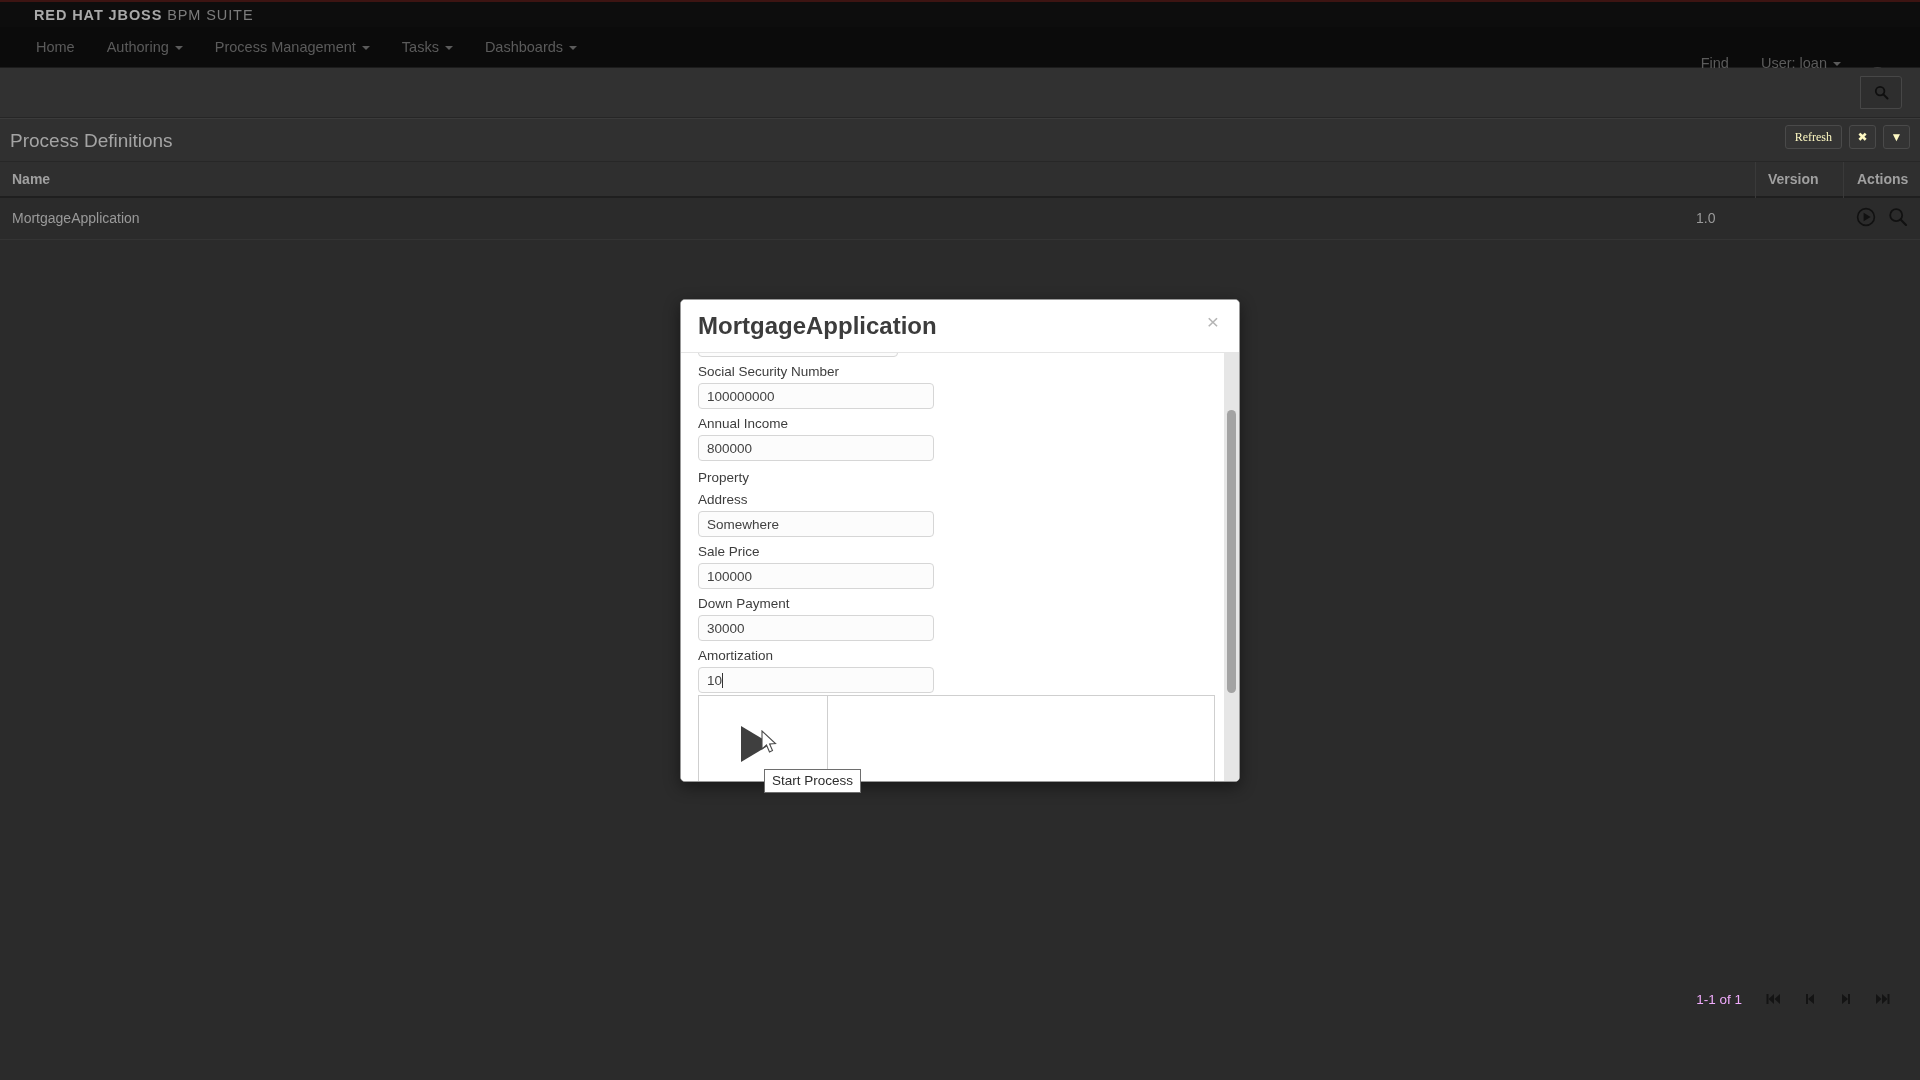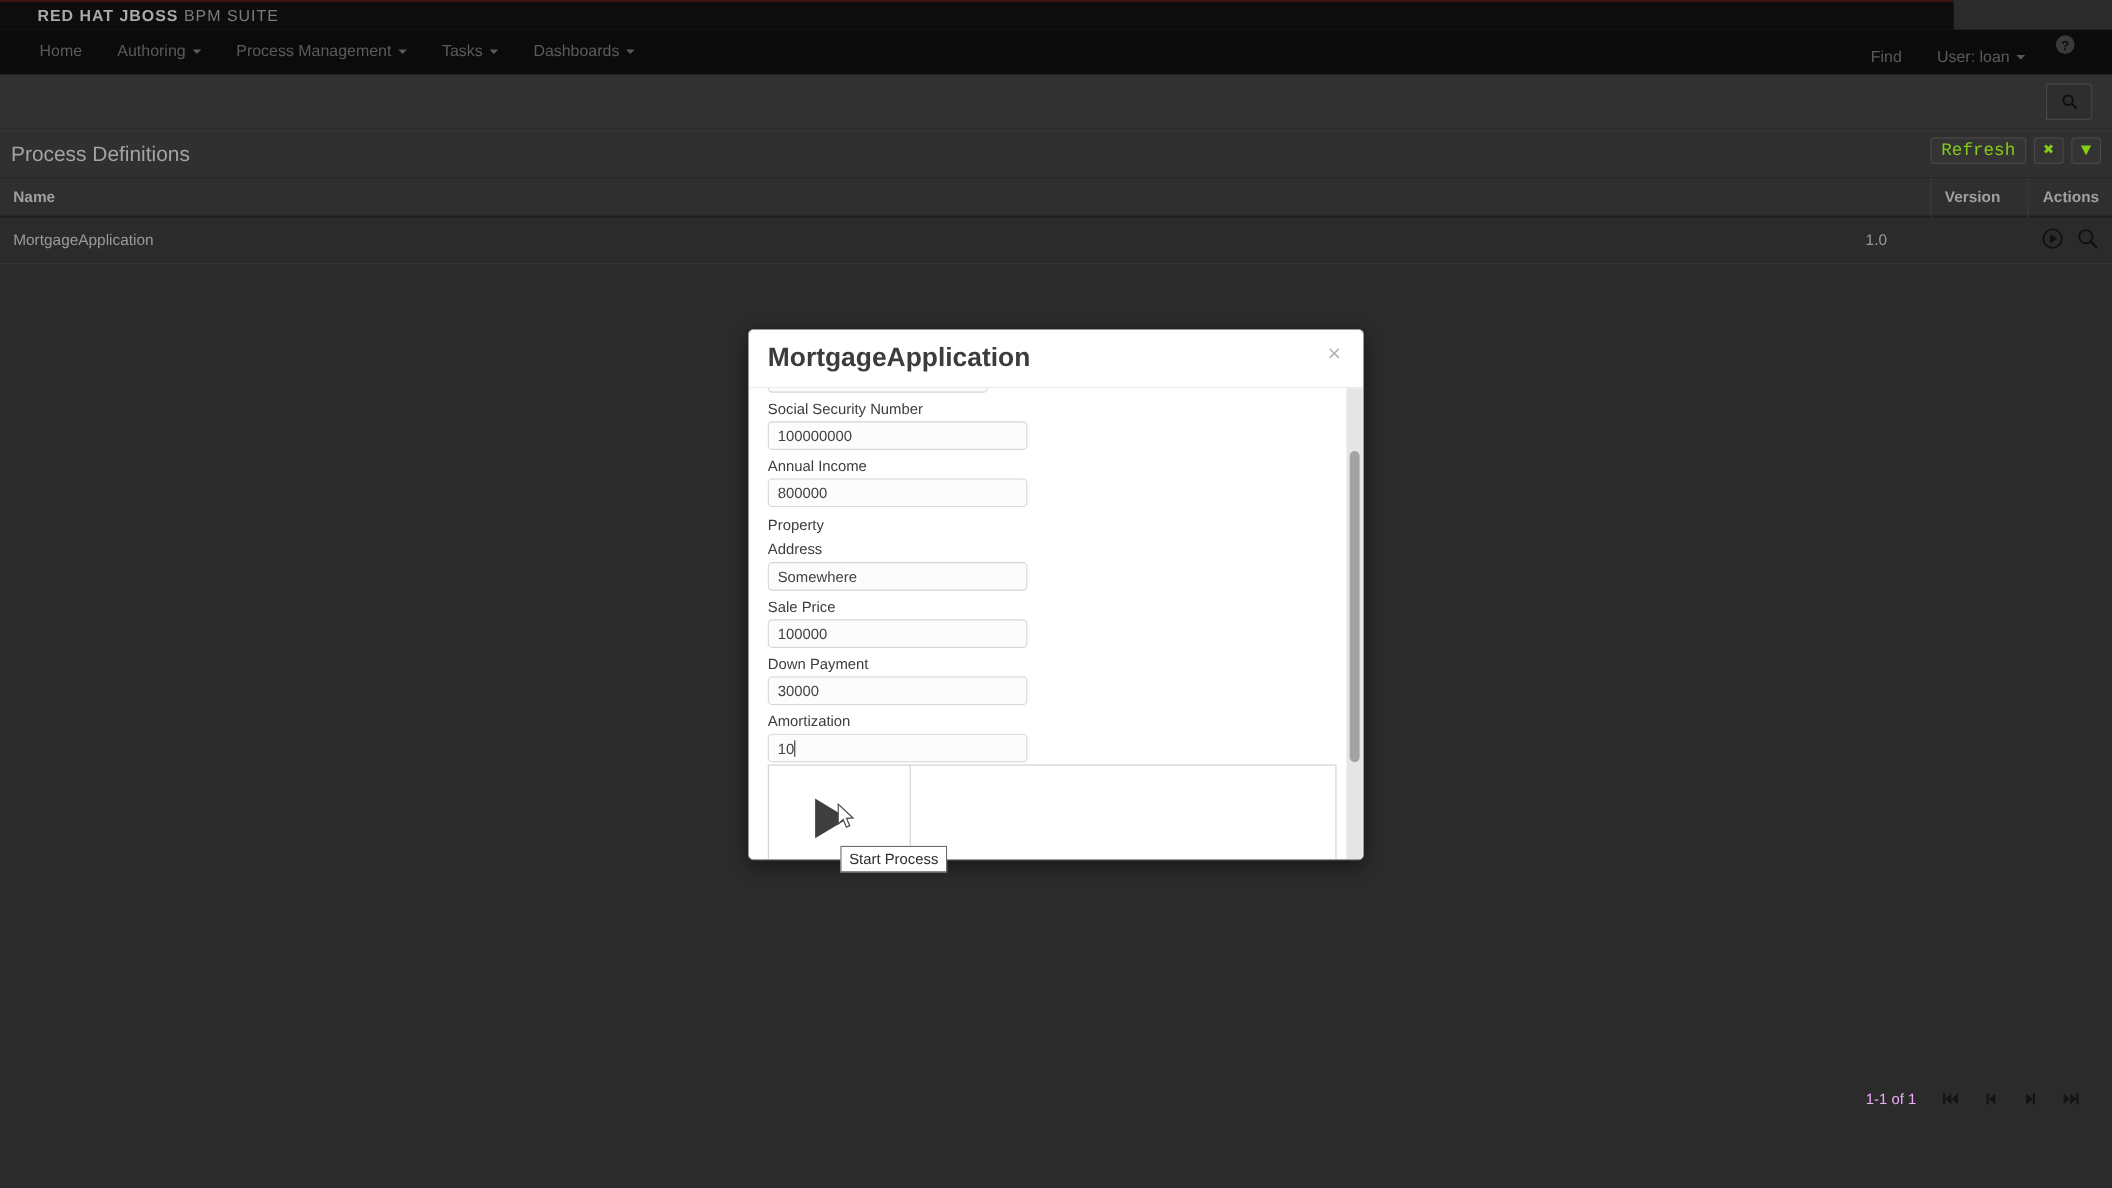--- a/index.html
+++ b/index.html
@@ -7,21 +7,21 @@
     margin: 0; padding: 0;
     width: 1920px; height: 1080px;
     overflow: hidden;
     background: #2b2b2b;
     font-family: "Liberation Sans", sans-serif;
     -webkit-font-smoothing: antialiased;
   }
 
   
   .brandbar {
-    position: absolute; top: 0; left: 0; width: 1776px; height: 27px;
+    position: absolute; top: 0; left: 0; width: 1920px; height: 27px;
     background: #0d0d0d;
     border-top: 2px solid #3d1412;
     display: flex; align-items: center;
   }
   .brand-logo {
     margin-left: 34px;
     font-size: 14.5px;
     letter-spacing: 0.9px;
     color: #8a8a8a;
   }
@@ -39,22 +39,22 @@
   .nav-item {
     color: #5b5b5b; font-size: 14.5px; padding: 0 16px;
     line-height: 41px; cursor: pointer; white-space: nowrap;
   }
   .caret {
     display: inline-block; margin-left: 6px;
     border-left: 4px solid transparent; border-right: 4px solid transparent;
     border-top: 4px solid #5b5b5b; vertical-align: middle;
   }
   .nav-right {
-    position: absolute; right: 16px; top: 5px; height: 41px;
-    display: flex; align-items: flex-start;
+    position: absolute; right: 16px; top: 16px; height: 41px;
+    display: flex; align-items: flex-end;
   }
   .help-icon {
     width: 17px; height: 17px; border-radius: 50%;
     background: #3a3a3a; color: #0b0b0b;
     font-size: 12px; font-weight: bold;
     display: flex; align-items: center; justify-content: center;
     margin: 0 18px 0 12px; cursor: pointer;
   }
 
   
@@ -92,23 +92,23 @@
   .panel-title {
     position: absolute; left: 10px; top: 11px;
     font-size: 19px; color: #a4a4a4; font-weight: normal;
   }
   .panel-tools {
     position: absolute; right: 10px; top: 6px;
     display: flex; align-items: center; gap: 7px;
   }
   .tool-btn {
     background: #343434; border: 1px solid #4a4a4a; border-radius: 3px;
-    color: #84cc16; font-size: 16px; height: 24px;
+    color: #fef9c3; font-size: 12px; height: 24px;
     padding: 0 9px; cursor: pointer; line-height: 22px;
-    font-family: Liberation Mono, monospace;
+    font-family: Liberation Serif, serif;
   }
   .tool-btn.icon-only { padding: 0; width: 27px; text-align: center; }
 
   
   .table-head {
     position: absolute; top: 162px; left: 0; width: 1920px; height: 36px;
     background: #2f2f2f; border-bottom: 2px solid #1f1f1f;
   }
   .th {
     position: absolute; top: 9px;

